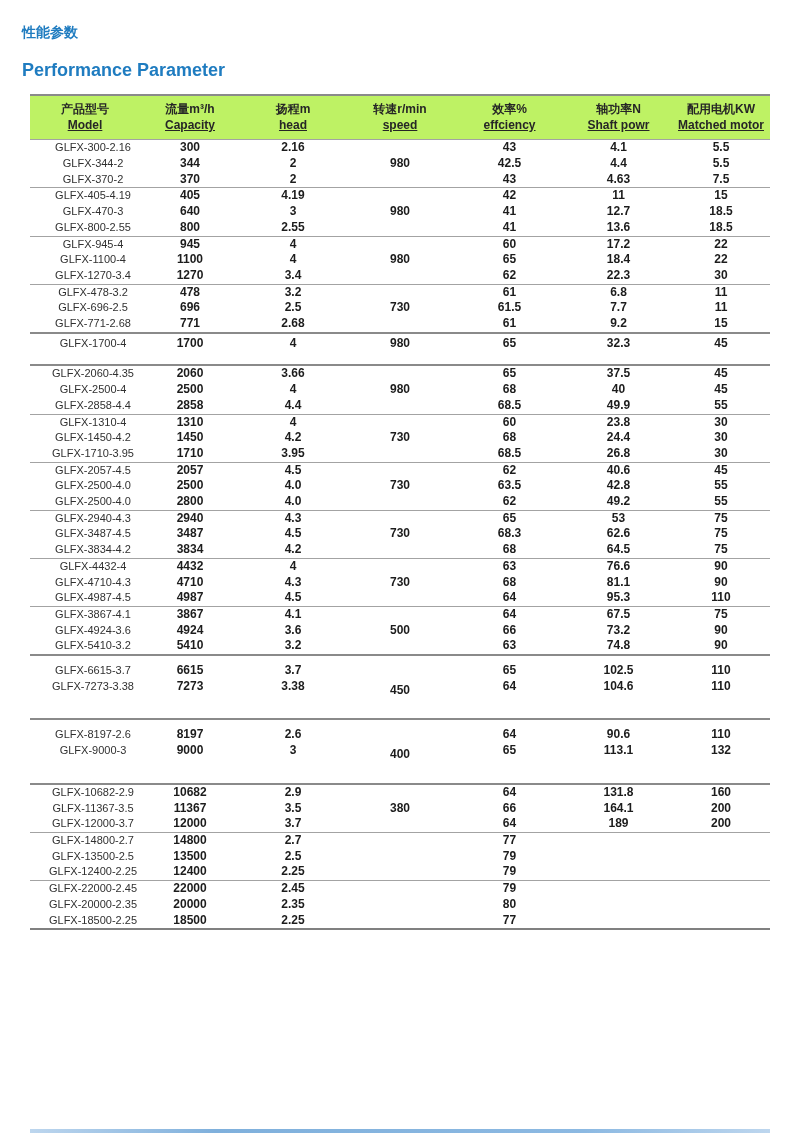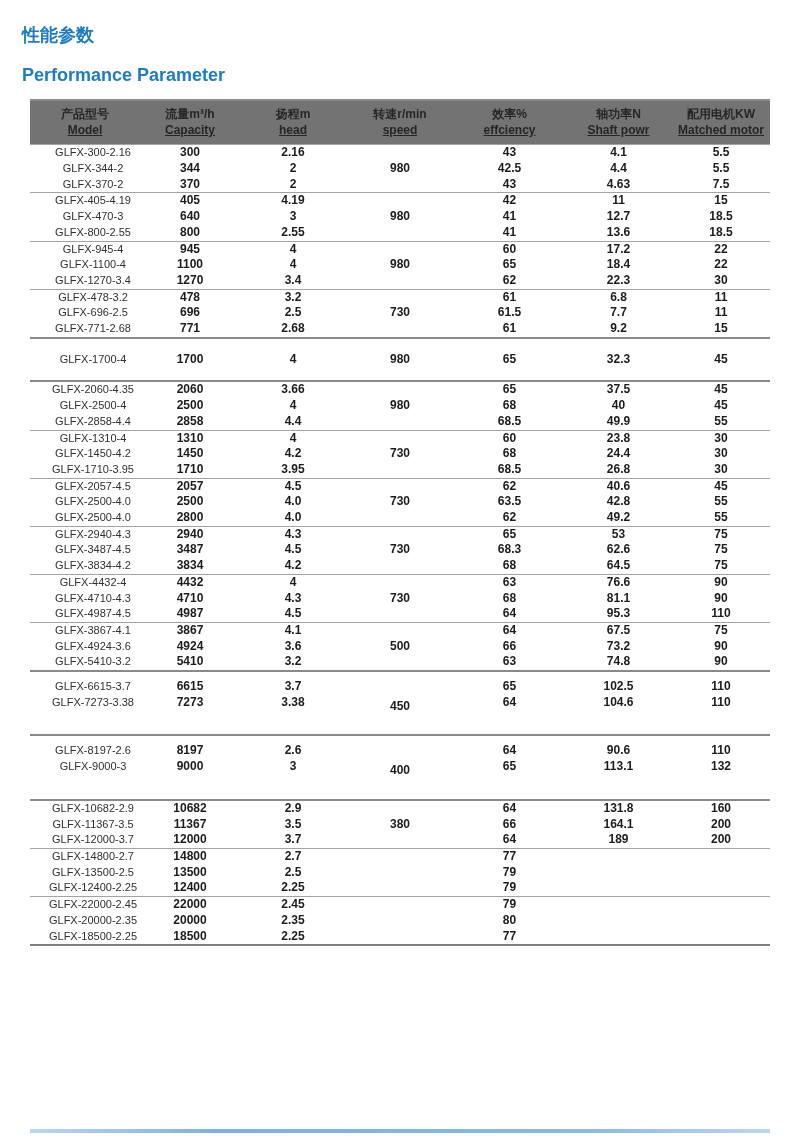--- a/index.html
+++ b/index.html
@@ -1,41 +1,41 @@
 <!DOCTYPE html>
 <html><head>
 <meta charset="utf-8">
 <style>
   * { box-sizing: border-box; margin: 0; padding: 0; }
   html, body { width: 800px; height: 1145px; background: #ffffff; overflow: hidden;
     font-family: "Liberation Sans", sans-serif; }
   .page { position: relative; width: 800px; height: 1145px; }
 
   .title-block { padding: 24px 0 0 22px; }
-  .title-zh { color: #1f7cc0; font-size: 18px; font-weight: bold; line-height: 1.25; }
+  .title-zh { color: #1f7cc0; font-size: 14px; font-weight: bold; line-height: 1.25; }
   .title-en { color: #1f7cc0; font-size: 18px; font-weight: bold; line-height: 1.2; margin-top: 18px; }
 
   table.perf { width: 740px; margin: 13px auto 0 auto; border-collapse: collapse;
     border-top: 2px solid #8a8a8a; border-bottom: 2px solid #808080; table-layout: fixed; }
   col.c0 { width: 110px; } col.c1 { width: 100px; } col.c2 { width: 106px; }
   col.c3 { width: 108px; } col.c4 { width: 111px; } col.c5 { width: 107px; }
   col.c6 { width: 98px; }
 
-  thead { background: #737373; }
+  thead { background: #bef264; }
   thead th { font-size: 12px; font-weight: bold; color: #262626; text-align: center;
     padding: 6px 0 6px 0; line-height: 1.3; }
   thead th .en { font-weight: bold; text-decoration: underline; }
 
   tbody.group { border-top: 1px solid #a3a3a3; }
   tbody.group.thick { border-top: 2px solid #8a8a8a; }
   tbody.group td { font-size: 12px; color: #1c1c1c; text-align: center;
     height: 15.7px; line-height: 15.7px; padding: 0; font-weight: bold; }
   tbody.group td.model { text-align: center; padding-left: 16px; font-size: 11px;
     font-weight: normal; color: #303030; }
-  tbody.group.pad-lg tr:first-child td { padding-top: 13px; }
+  tbody.group.pad-lg tr:first-child td { padding-top: 2px; }
   tbody.group.pad-lg tr:last-child td { padding-bottom: 13px; }
   tbody.group.pad-md tr:first-child td { padding-top: 7px; }
   tbody.group.pad-md tr:last-child td { padding-bottom: 24px; }
   td.speed { vertical-align: middle; }
 
   .footer-rule { position: absolute; left: 30px; right: 30px; bottom: 12px; height: 4px;
     background: linear-gradient(90deg, #bdd6ee 0%, #7fb0dc 25%, #8cb9e2 75%, #bdd6ee 100%); }
 </style>
 </head>
 <body>

